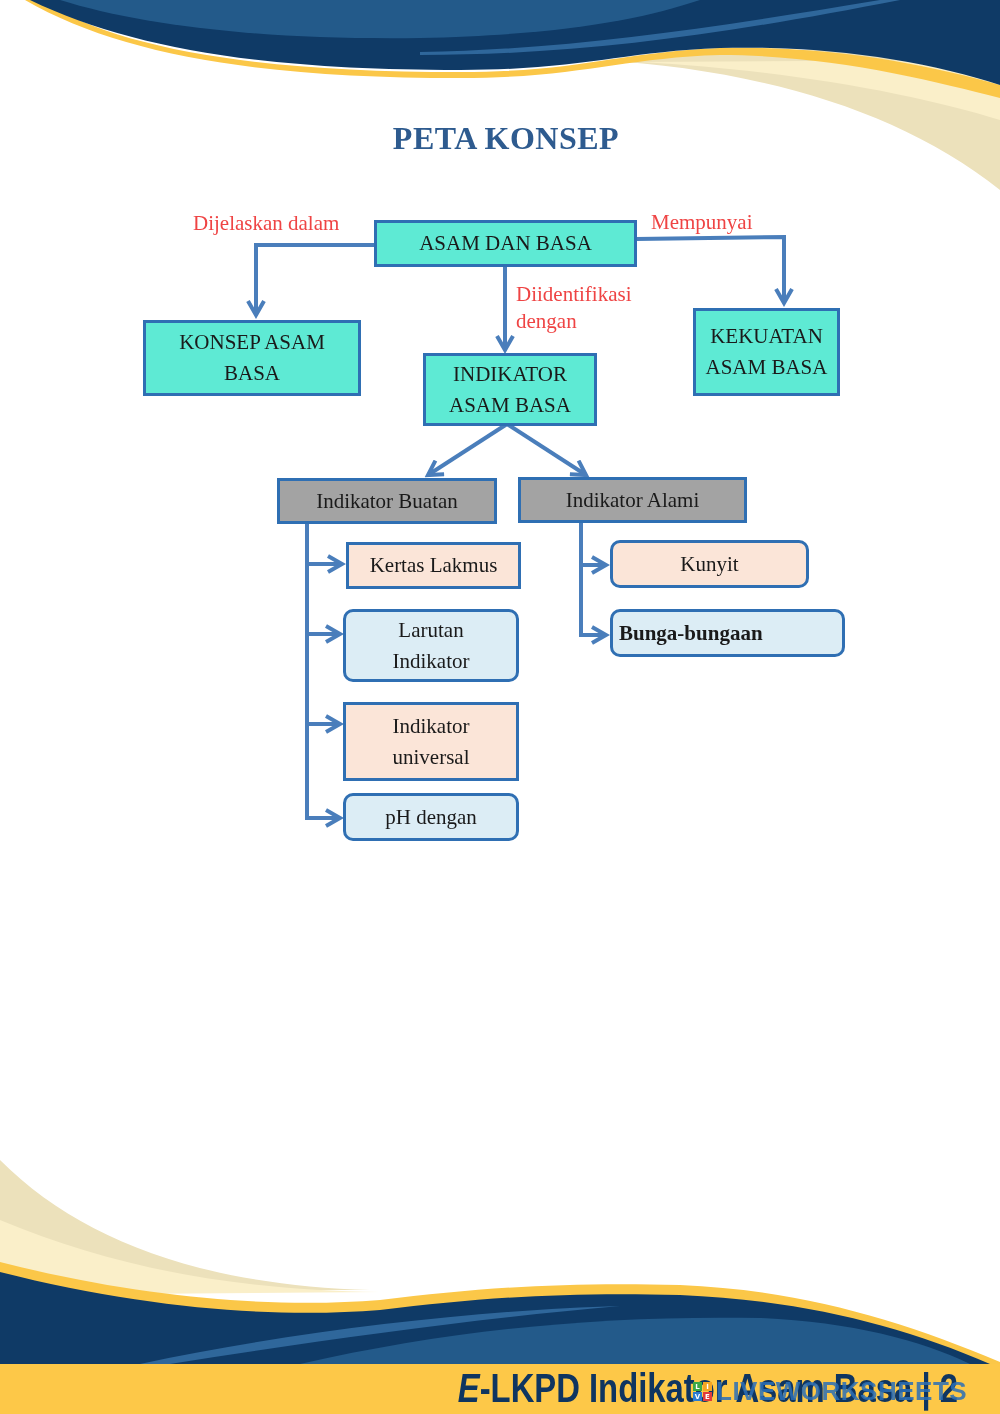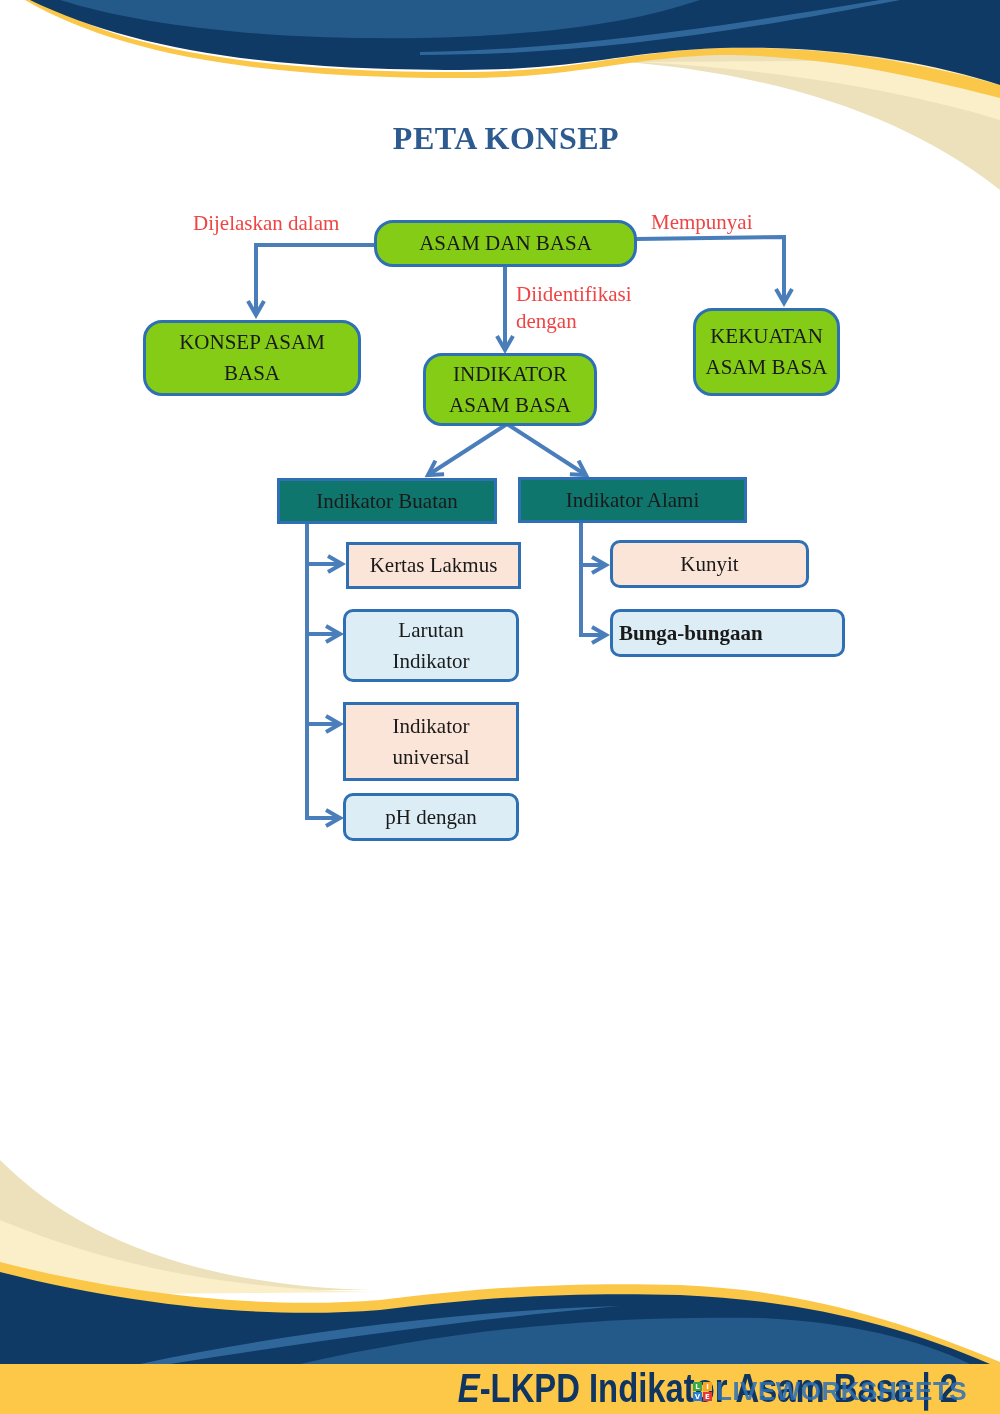--- a/index.html
+++ b/index.html
@@ -7,22 +7,22 @@
          font-family: "Liberation Serif", "DejaVu Serif", serif; }
   .deco { position: absolute; left: 0; width: 1000px; }
   #deco-top { top: 0; height: 200px; }
   #deco-bottom { top: 1140px; height: 274px; }
   .title { position: absolute; left: 0; width: 1000px; top: 120px; text-align: center;
            font-size: 32px; font-weight: bold; color: #2e5b8f; letter-spacing: 0.5px; padding-left: 6px; }
   #connectors { position: absolute; left: 0; top: 0; width: 1000px; height: 1414px; }
   .box { position: absolute; box-sizing: border-box; border: 3px solid #2f6fb3;
          display: flex; align-items: center; justify-content: center; text-align: center;
          font-size: 21px; line-height: 31px; color: #1a1a1a; }
-  .gold { background: #84cc16; border-radius: 19px; }
-  .lightgold { background: #0f766e; text-align: center; }
+  .gold { background: #5eead4; }
+  .lightgold { background: #a3a3a3; text-align: center; }
   .peach { background: #fbe5d8; }
   .lightblue { background: #dcedf5; border-radius: 10px; }
   .label { position: absolute; font-size: 21px; line-height: 27px; color: #ef4444; white-space: nowrap; }
   .footer-bar { position: absolute; left: 0; top: 1364px; width: 1000px; height: 50px; background: #fdc848; }
   .footer-text { position: absolute; right: 42px; top: 1366px; font-family: "Liberation Sans", "DejaVu Sans", sans-serif;
                  font-weight: bold; font-size: 40px; color: #0f3560; transform: scaleX(0.82); transform-origin: right center; white-space: nowrap; }
   .footer-text .e { font-style: italic; }
   .watermark { position: absolute; left: 693px; top: 1376px; display: flex; align-items: center; gap: 4px; }
   .wm-logo { display: grid; grid-template-columns: 9px 9px; grid-template-rows: 9px 9px; gap: 1px; }
   .wm-logo span { font-family: "DejaVu Sans", sans-serif; font-size: 7px; color: #fff; display:flex; align-items:center; justify-content:center; font-weight:bold; }

